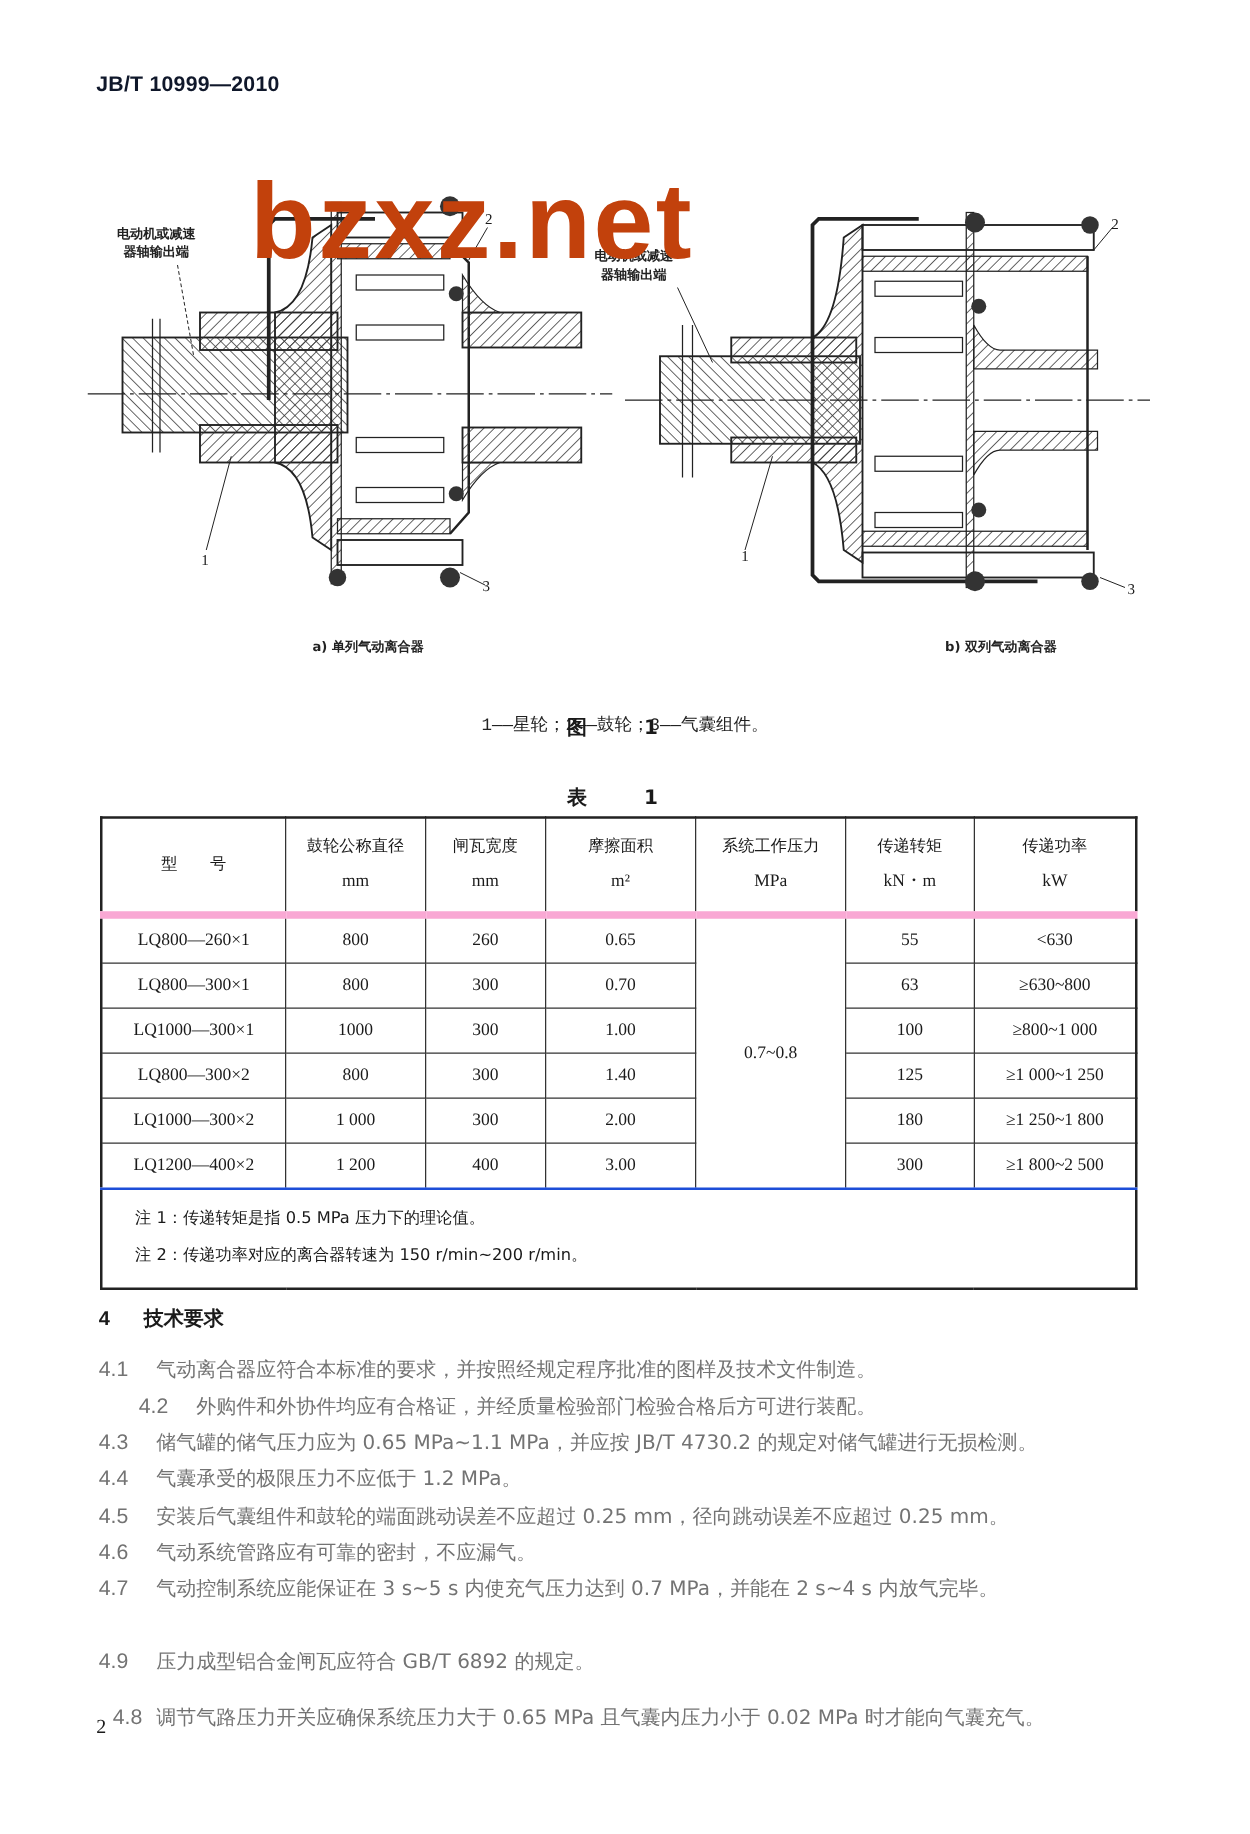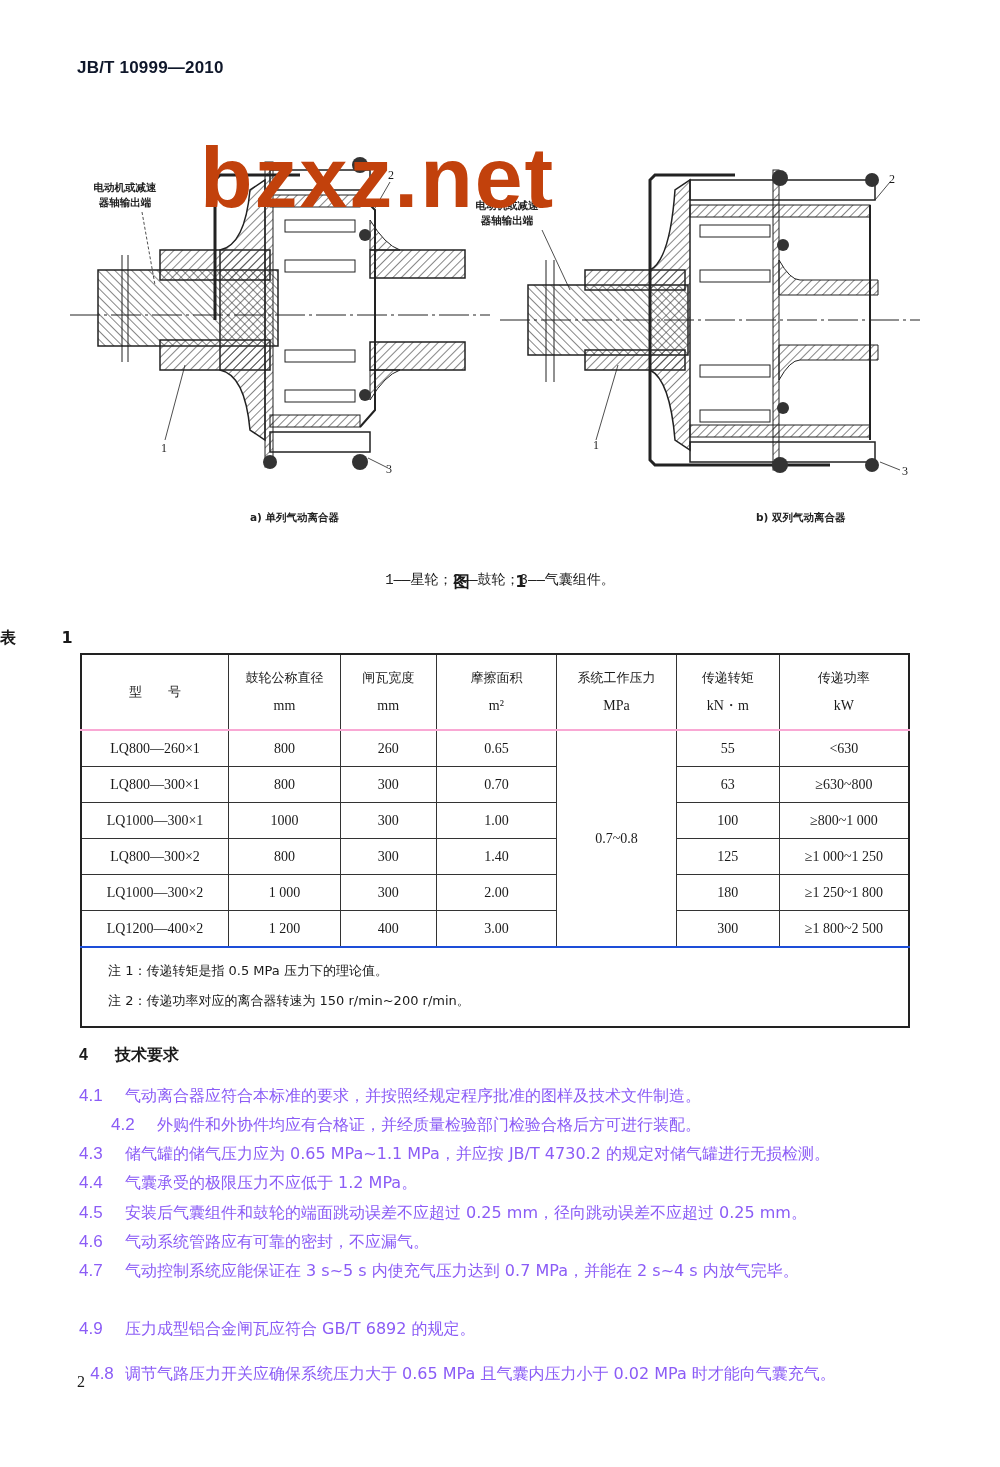--- a/index.html
+++ b/index.html
@@ -6,31 +6,31 @@
   body { width: 1000px; height: 1467px; position: relative; overflow: hidden;
          font-family: "DejaVu Serif", "Liberation Serif", serif; color: #1a1a1a; }
   .abs { position: absolute; }
   .header-code { left: 77px; top: 58px; font-family: "Liberation Sans", sans-serif; font-weight: bold; font-size: 17px; letter-spacing: 0.2px; color: #0f172a; }
   .watermark { left: 200px; top: 128px; font-family: "Liberation Sans", sans-serif; font-weight: bold; font-size: 86px; color: #c2410c; letter-spacing: 2px; z-index: 2; }
   .fig { z-index: 1; }
   .fig svg { display: block; }
   .fig-caption { font-family: "DejaVu Sans", sans-serif; font-size: 10.5px; font-weight: bold; color: #222; }
   .legend-line { left: 0; width: 1000px; top: 543px; text-align: center; font-size: 14px; color: #222; font-family: Liberation Mono, monospace; margin-top: 28px; }
   .fig-title { left: 0; width: 1000px; top: 572px; text-align: center; font-family: "DejaVu Sans", sans-serif; font-weight: bold; font-size: 16px; letter-spacing: 20px; }
-  .table-title { left: 0; width: 1000px; top: 628px; text-align: left; font-family: "DejaVu Sans", sans-serif; font-weight: bold; font-size: 16px; letter-spacing: 20px; }
+  .table-title { left: 0; width: 1000px; top: 628px; text-align: center; font-family: "DejaVu Sans", sans-serif; font-weight: bold; font-size: 16px; letter-spacing: 20px; }
   table.spec { position: absolute; left: 80px; top: 653px; width: 830px; border-collapse: collapse;
                border: 2px solid #222; font-family: "Liberation Serif", serif; font-size: 14px; }
   table.spec td, table.spec th { border: 1px solid #333; text-align: center; padding: 0; font-weight: normal; }
-  table.spec thead th { height: 74px; font-family: "DejaVu Sans", sans-serif; font-size: 13px; line-height: 28px; border-bottom: 2px solid #f9a8d4; }
+  table.spec thead th { height: 74px; font-family: "DejaVu Sans", sans-serif; font-size: 13px; line-height: 28px; border-bottom: 6px solid #f9a8d4; }
   table.spec thead th .unit { font-family: "Liberation Serif", serif; font-size: 14px; }
   table.spec tbody td { height: 35px; }
   table.spec tfoot td { text-align: left; padding: 8px 0 10px 26px; font-family: "DejaVu Sans", sans-serif; font-size: 13px; line-height: 30px; border-top: 2px solid #1d4ed8; }
   .section-head { left: 79px; top: 1045px; font-family: "DejaVu Sans", sans-serif; font-size: 16px; font-weight: bold; }
   .section-head .num { font-family: "Liberation Sans", sans-serif; display: inline-block; width: 36px; }
-  .req { left: 79px; font-size: 16px; font-family: "DejaVu Sans", sans-serif; color: #8b5cf6; white-space: nowrap; }
+  .req { left: 79px; font-size: 16px; font-family: "DejaVu Sans", sans-serif; color: #737373; white-space: nowrap; }
   .req .num { font-family: "Liberation Sans", sans-serif; display: inline-block; width: 46px; font-size: 17px; }
   .page-num { left: 77px; top: 1373px; font-family: "Liberation Serif", serif; font-size: 16px; }
   .callout { font-family: "Liberation Serif", serif; font-size: 12px; }
 </style>
 </head>
 <body>
 
 <div class="abs header-code">JB/T 10999—2010</div>
 
 <div class="abs watermark">bzxz.net</div>

